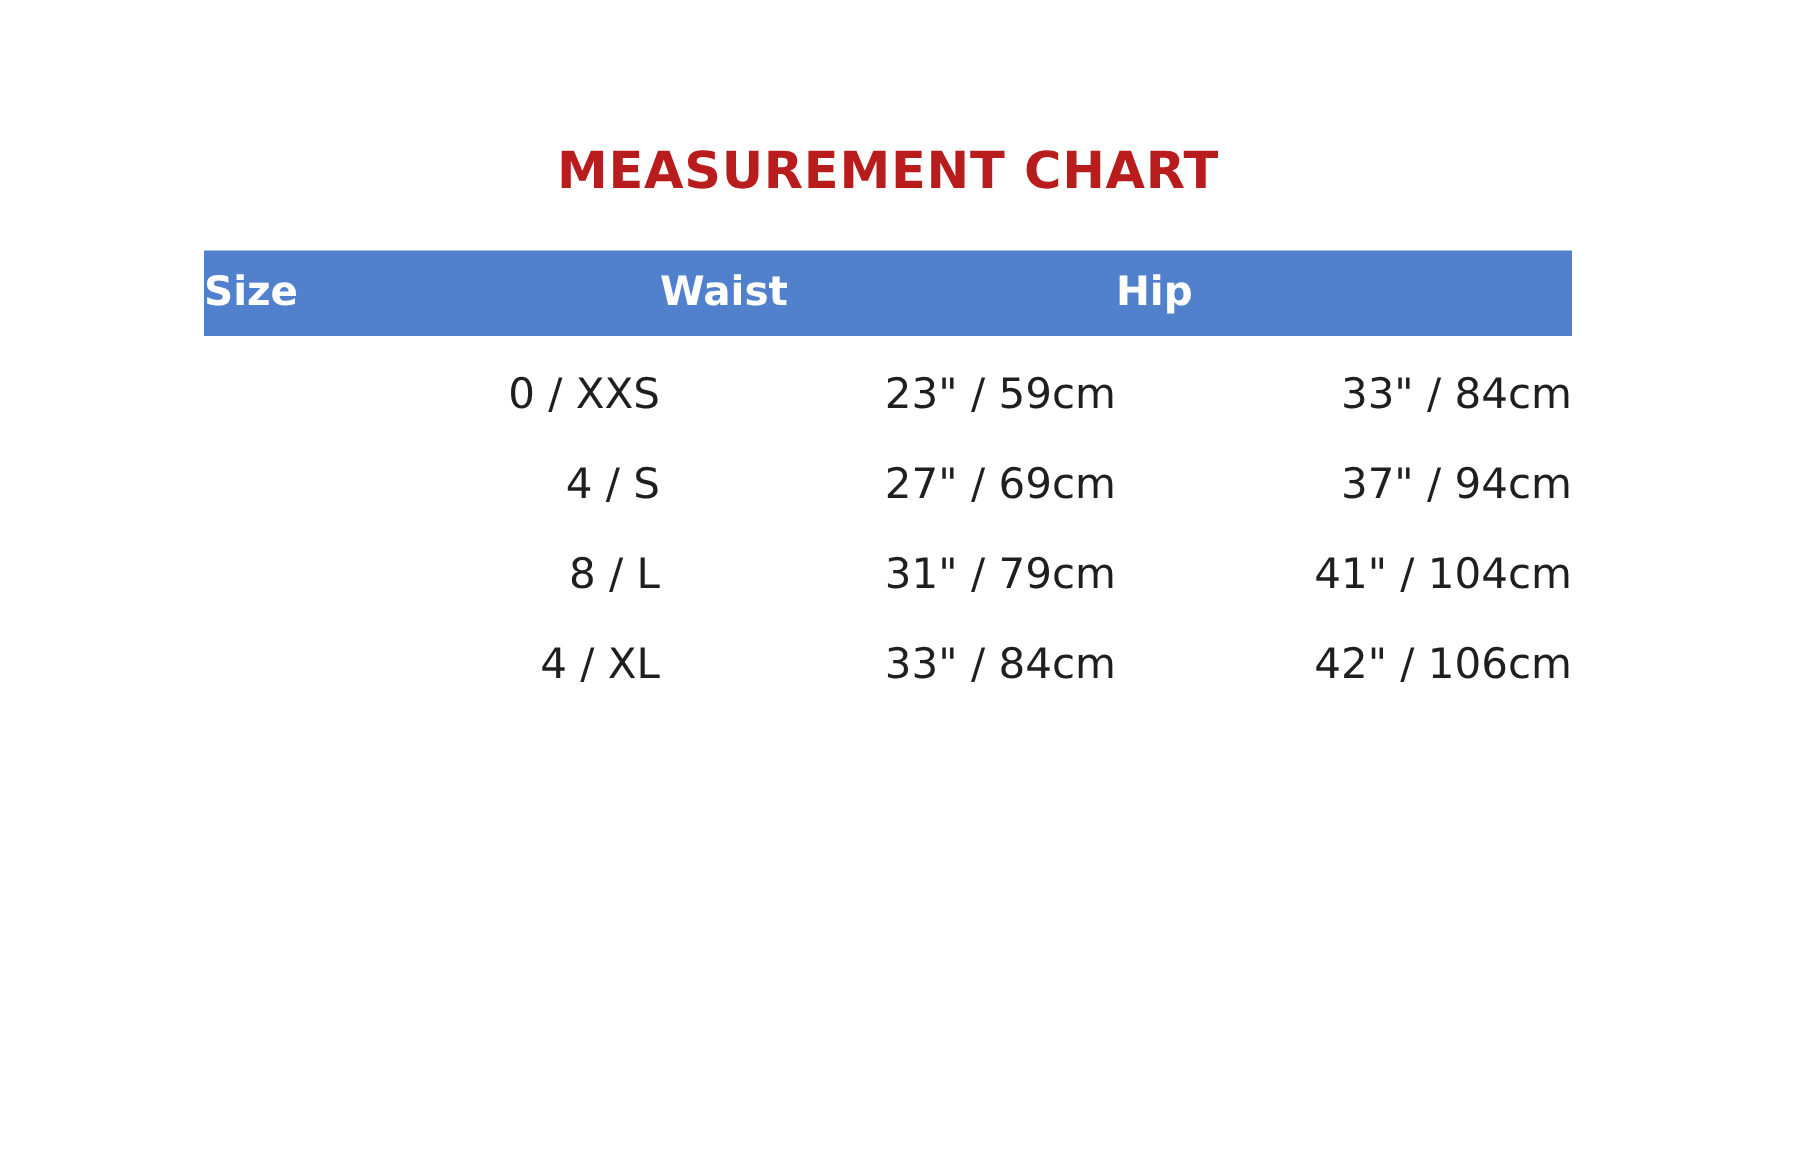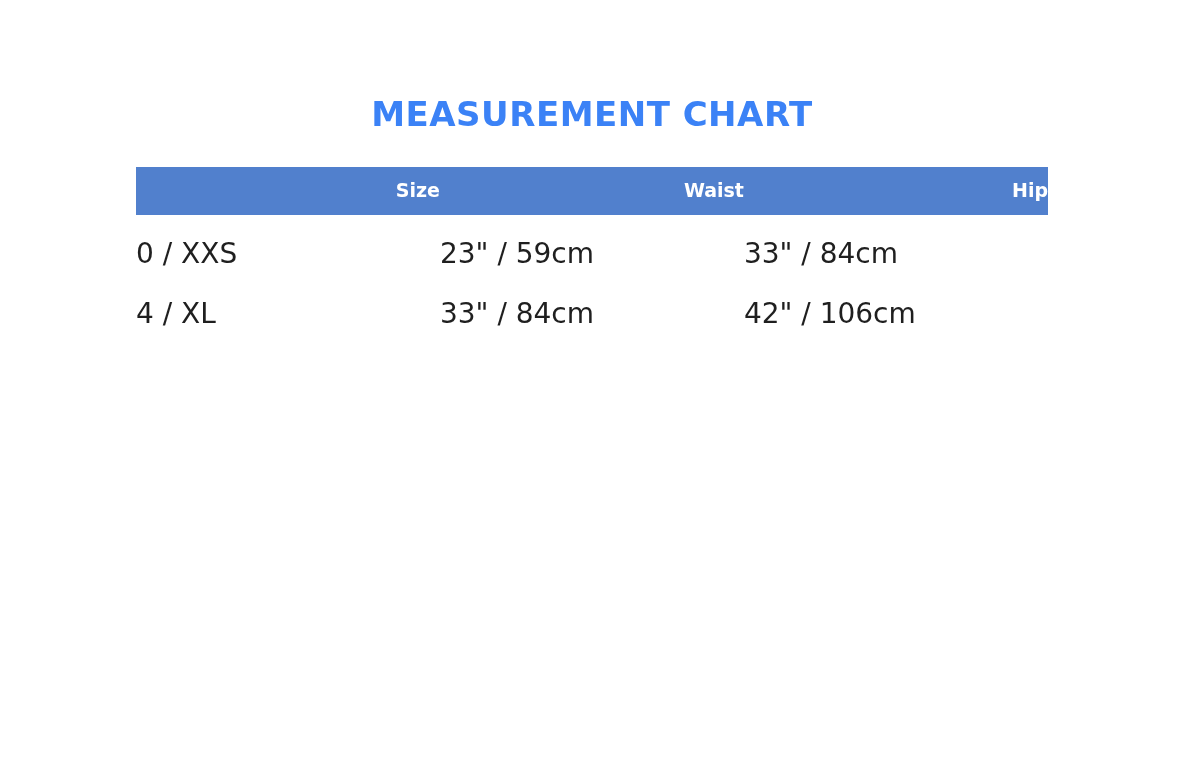--- a/index.html
+++ b/index.html
@@ -22,44 +22,44 @@
   }
   .chart-wrap {
     position: absolute;
     left: 136px;
     top: 96px;
     width: 912px;
   }
   .chart-title {
     font-size: 34px;
     font-weight: bold;
-    color: #3b82f6;
+    color: #b91c1c;
     text-align: center;
     letter-spacing: 0.5px;
     margin: 0 0 34px 0;
     line-height: 1.1;
   }
   table.measurement-table {
     border-collapse: collapse;
     width: 912px;
     table-layout: fixed;
   }
   table.measurement-table thead th {
     background: #5180cd;
     color: #ffffff;
-    font-size: 19px;
+    font-size: 27px;
     font-weight: bold;
     padding: 12px 0 14px 0;
-    text-align: right;
+    text-align: left;
     border: none;
   }
   table.measurement-table tbody td {
     font-size: 28px;
     color: #1f1f1f;
-    text-align: left;
+    text-align: right;
     padding: 13px 0 14px 0;
     border: none;
     font-weight: 400;
   }
   table.measurement-table tbody tr:first-child td {
     padding-top: 22px;
   }
   col.col-size { width: 33.33%; }
   col.col-waist { width: 33.33%; }
   col.col-hip { width: 33.34%; }
@@ -83,20 +83,30 @@
           <th>Hip</th>
         </tr>
       </thead>
       <tbody>
         <tr>
           <td>0 / XXS</td>
           <td>23" / 59cm</td>
           <td>33" / 84cm</td>
         </tr>
         <tr>
+          <td>4 / S</td>
+          <td>27" / 69cm</td>
+          <td>37" / 94cm</td>
+        </tr>
+        <tr>
+          <td>8 / L</td>
+          <td>31" / 79cm</td>
+          <td>41" / 104cm</td>
+        </tr>
+        <tr>
           <td>4 / XL</td>
           <td>33" / 84cm</td>
           <td>42" / 106cm</td>
         </tr>
       </tbody>
     </table>
   </div>
 </div>
 
 </body></html>

